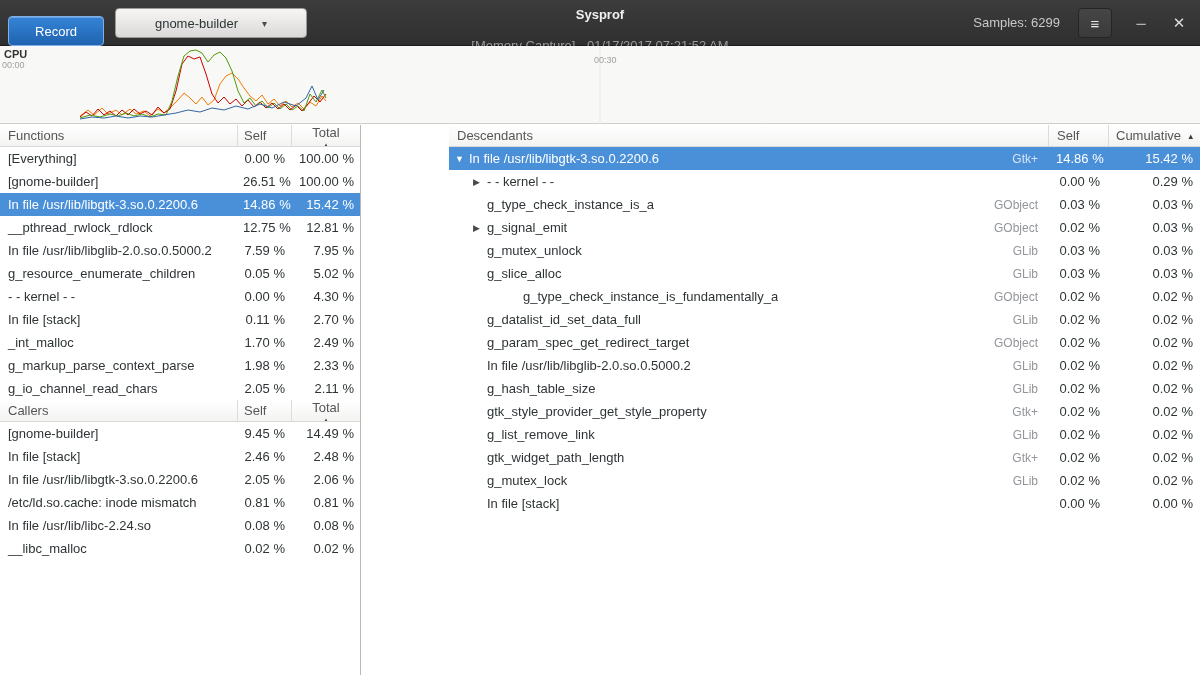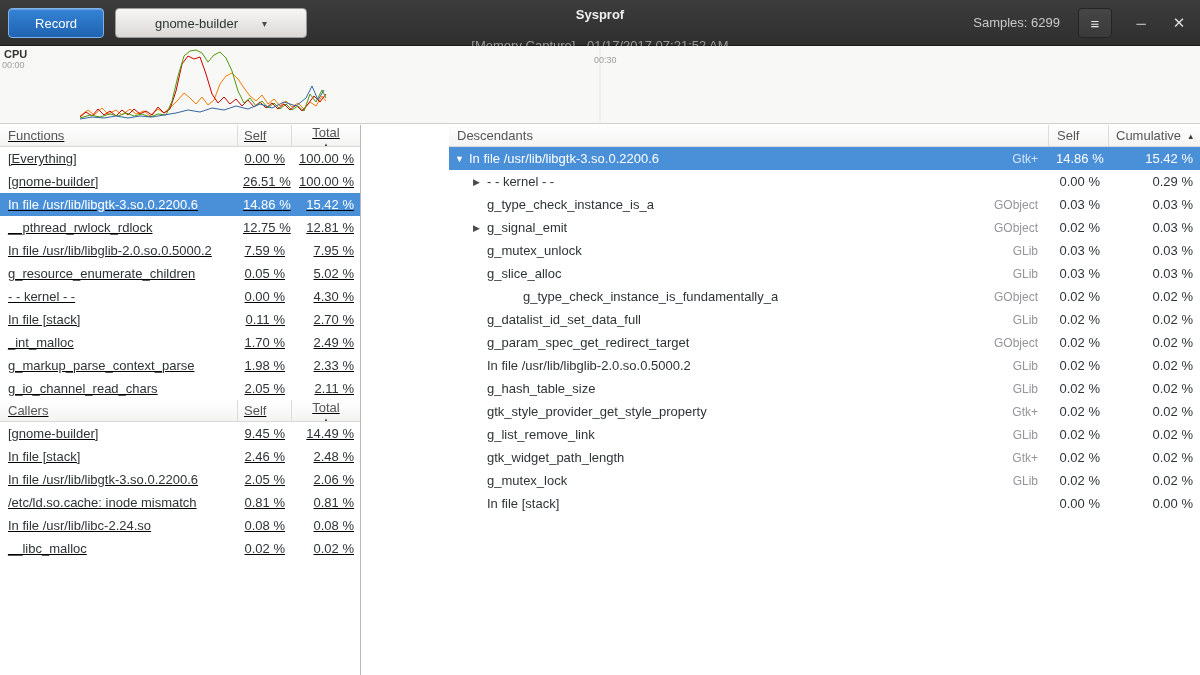--- a/index.html
+++ b/index.html
@@ -3,21 +3,21 @@
 <meta charset="utf-8">
 <style>
   * { margin:0; padding:0; box-sizing:border-box; }
   html,body { width:1200px; height:675px; overflow:hidden; background:#fff;
     font-family:"Liberation Sans", sans-serif; }
   #app { position:relative; width:1200px; height:675px; }
 
   
   .headerbar { position:absolute; top:0; left:0; width:1200px; height:46px;
     background:linear-gradient(#3c3c3c,#2f2f2f); border-bottom:1px solid #1c1c1c; color:#eee; }
-  .record-btn { position:absolute; left:8px; top:8px; width:96px; height:30px;
+  .record-btn { position:absolute; left:8px; top:16px; width:96px; height:30px;
     background:linear-gradient(#3583d6,#1f64b0); border:1px solid #7db1e8; border-radius:4px;
     color:#fff; font-size:13px; font-family:inherit; cursor:pointer;
     box-shadow:inset 0 1px rgba(255,255,255,.25); }
   .combo { position:absolute; left:115px; top:8px; width:192px; height:30px;
     background:linear-gradient(#f7f6f5,#dad9d7); border:1px solid #9b9a98; border-radius:4px;
     color:#2e3436; font-size:13px; display:flex; align-items:center; justify-content:center; gap:24px;
     cursor:pointer; }
   .combo-arrow { font-size:10px; color:#4a4a4a; }
   .title-block { position:absolute; left:0; right:0; top:7px; text-align:center; pointer-events:none; }
   .title { font-size:13px; font-weight:bold; color:#f0f0f0; }
@@ -35,21 +35,21 @@
   .cpu-strip { position:absolute; top:46px; left:0; width:1200px; height:78px;
     background:#f8f8f7; border-bottom:1px solid #cfcfcc; }
   .cpu-strip svg { position:absolute; left:0; top:0; }
   .cpu-label { position:absolute; left:4px; top:2px; font-size:11px; color:#333;font-weight:bold; }
   .cpu-time { position:absolute; font-size:9px; color:#a0a0a0; }
   .cpu-time.start { left:2px; top:14px; }
   .cpu-time.mid { left:594px; top:9px; }
 
   
   .left-panel { position:absolute; top:125px; left:0; width:361px; bottom:0;
-    border-right:1px solid #b9b9b7; background:#fff;text-decoration:underline; }
+    border-right:1px solid #b9b9b7; background:#fff; }
   .right-panel { position:absolute; top:125px; left:449px; right:0; bottom:0; background:#fff; }
 
   .thead { display:flex; height:22px; align-items:center;
     background:linear-gradient(#ffffff,#f3f3f2); border-bottom:1px solid #d9d9d7;
     font-size:13px; color:#555; }
   .thead .th { height:100%; display:flex; align-items:center; cursor:pointer; }
   .cell { white-space:nowrap; overflow:hidden; }
   .cname { flex:1; padding-left:8px; display:flex; align-items:center; min-width:0; }
   .cself  { width:54px;  padding:0 6px; justify-content:flex-start; }
   .ctotal { width:69px;  padding:0 6px; justify-content:space-between;flex-direction:column; }

